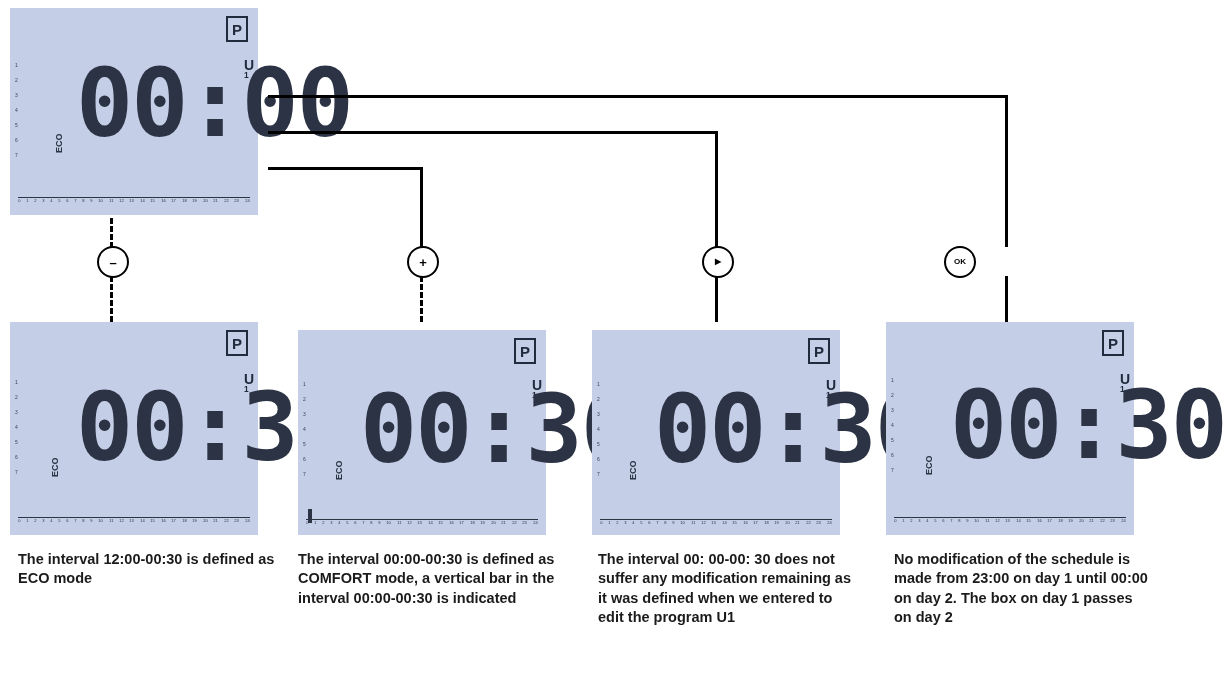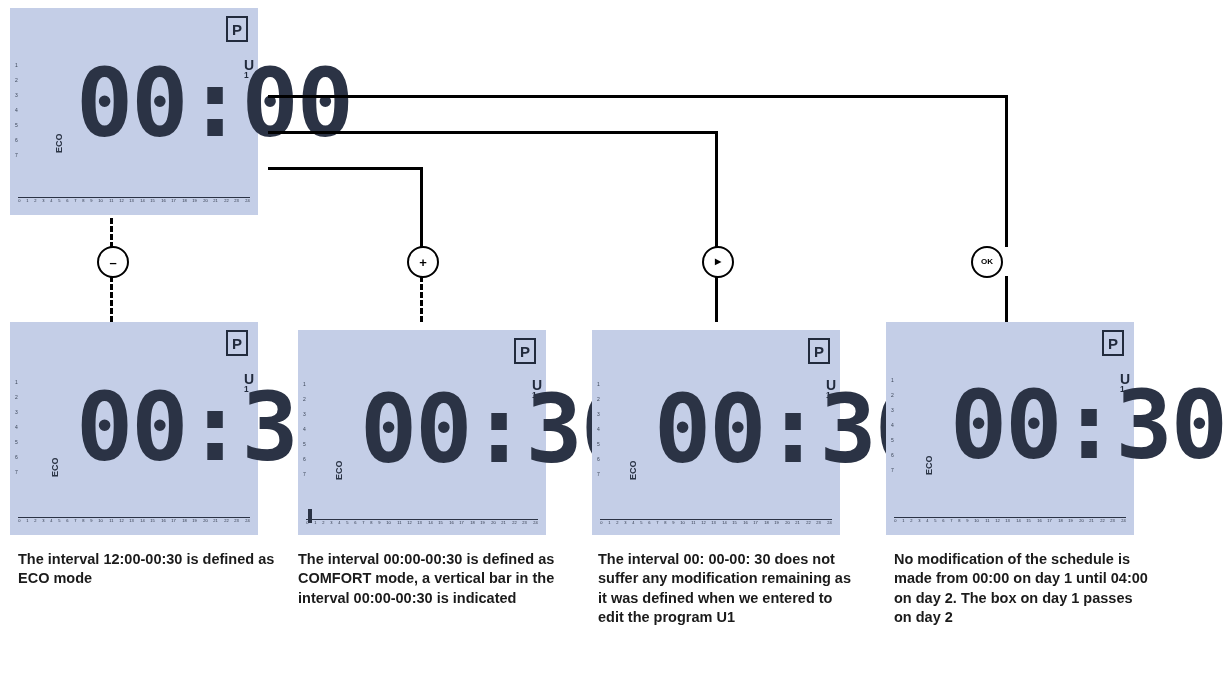--- a/index.html
+++ b/index.html
@@ -218,21 +218,21 @@
 <div class="vdash" style="left:110px; top:218px; height:30px;"></div>
 
 <div class="vdash" style="left:110px; top:276px; height:46px;"></div>
 <div class="vdash" style="left:420px; top:276px; height:46px;"></div>
 <div class="vline" style="left:715px; top:276px; height:46px;"></div>
 <div class="vline" style="left:1005px; top:276px; height:46px;"></div>
 
 <div class="keybtn" style="left:97px; top:246px; width:28px; height:28px;">–</div>
 <div class="keybtn" style="left:407px; top:246px; width:28px; height:28px;">+</div>
 <div class="keybtn small" style="left:702px; top:246px; width:28px; height:28px;">▶</div>
-<div class="keybtn small" style="left:971px; top:246px; width:28px; height:28px;">OK</div>
+<div class="keybtn small" style="left:944px; top:246px; width:28px; height:28px;">OK</div>
 
 <div class="lcd" style="left:10px; top:322px; width:248px; height:213px;">
   <div class="lcd-inner">
     <div class="p-box" style="right:10px; top:8px; width:18px; height:22px; font-size:15px;">P</div>
     <div class="u-label" style="right:4px; top:52px; font-size:14px;">
       <span class="u-top">U</span>
       <span class="u-bot">1</span>
     </div>
     <div class="legend-col" style="left:5px; top:58px; height:95px;">
       <span>1</span>
@@ -416,13 +416,13 @@
       <span>22</span>
       <span>23</span>
       <span>24</span>
     </div>
   </div>
 </div>
 
 <div class="caption" style="left:18px; top:550px;">The interval 12:00-00:30 is defined as ECO mode</div>
 <div class="caption" style="left:298px; top:550px;">The interval 00:00-00:30 is defined as COMFORT mode, a vertical bar in the interval 00:00-00:30 is indicated</div>
 <div class="caption" style="left:598px; top:550px;">The interval 00: 00-00: 30 does not suffer any modification remaining as it was defined when we entered to edit the program U1</div>
-<div class="caption" style="left:894px; top:550px;">No modification of the schedule is made from 00:00 on day 1 until 04:00 on day 2. The box on day 1 passes on day 2</div>
+<div class="caption" style="left:894px; top:550px;">No modification of the schedule is made from 23:00 on day 1 until 00:00 on day 2. The box on day 1 passes on day 2</div>
 
 </body></html>

